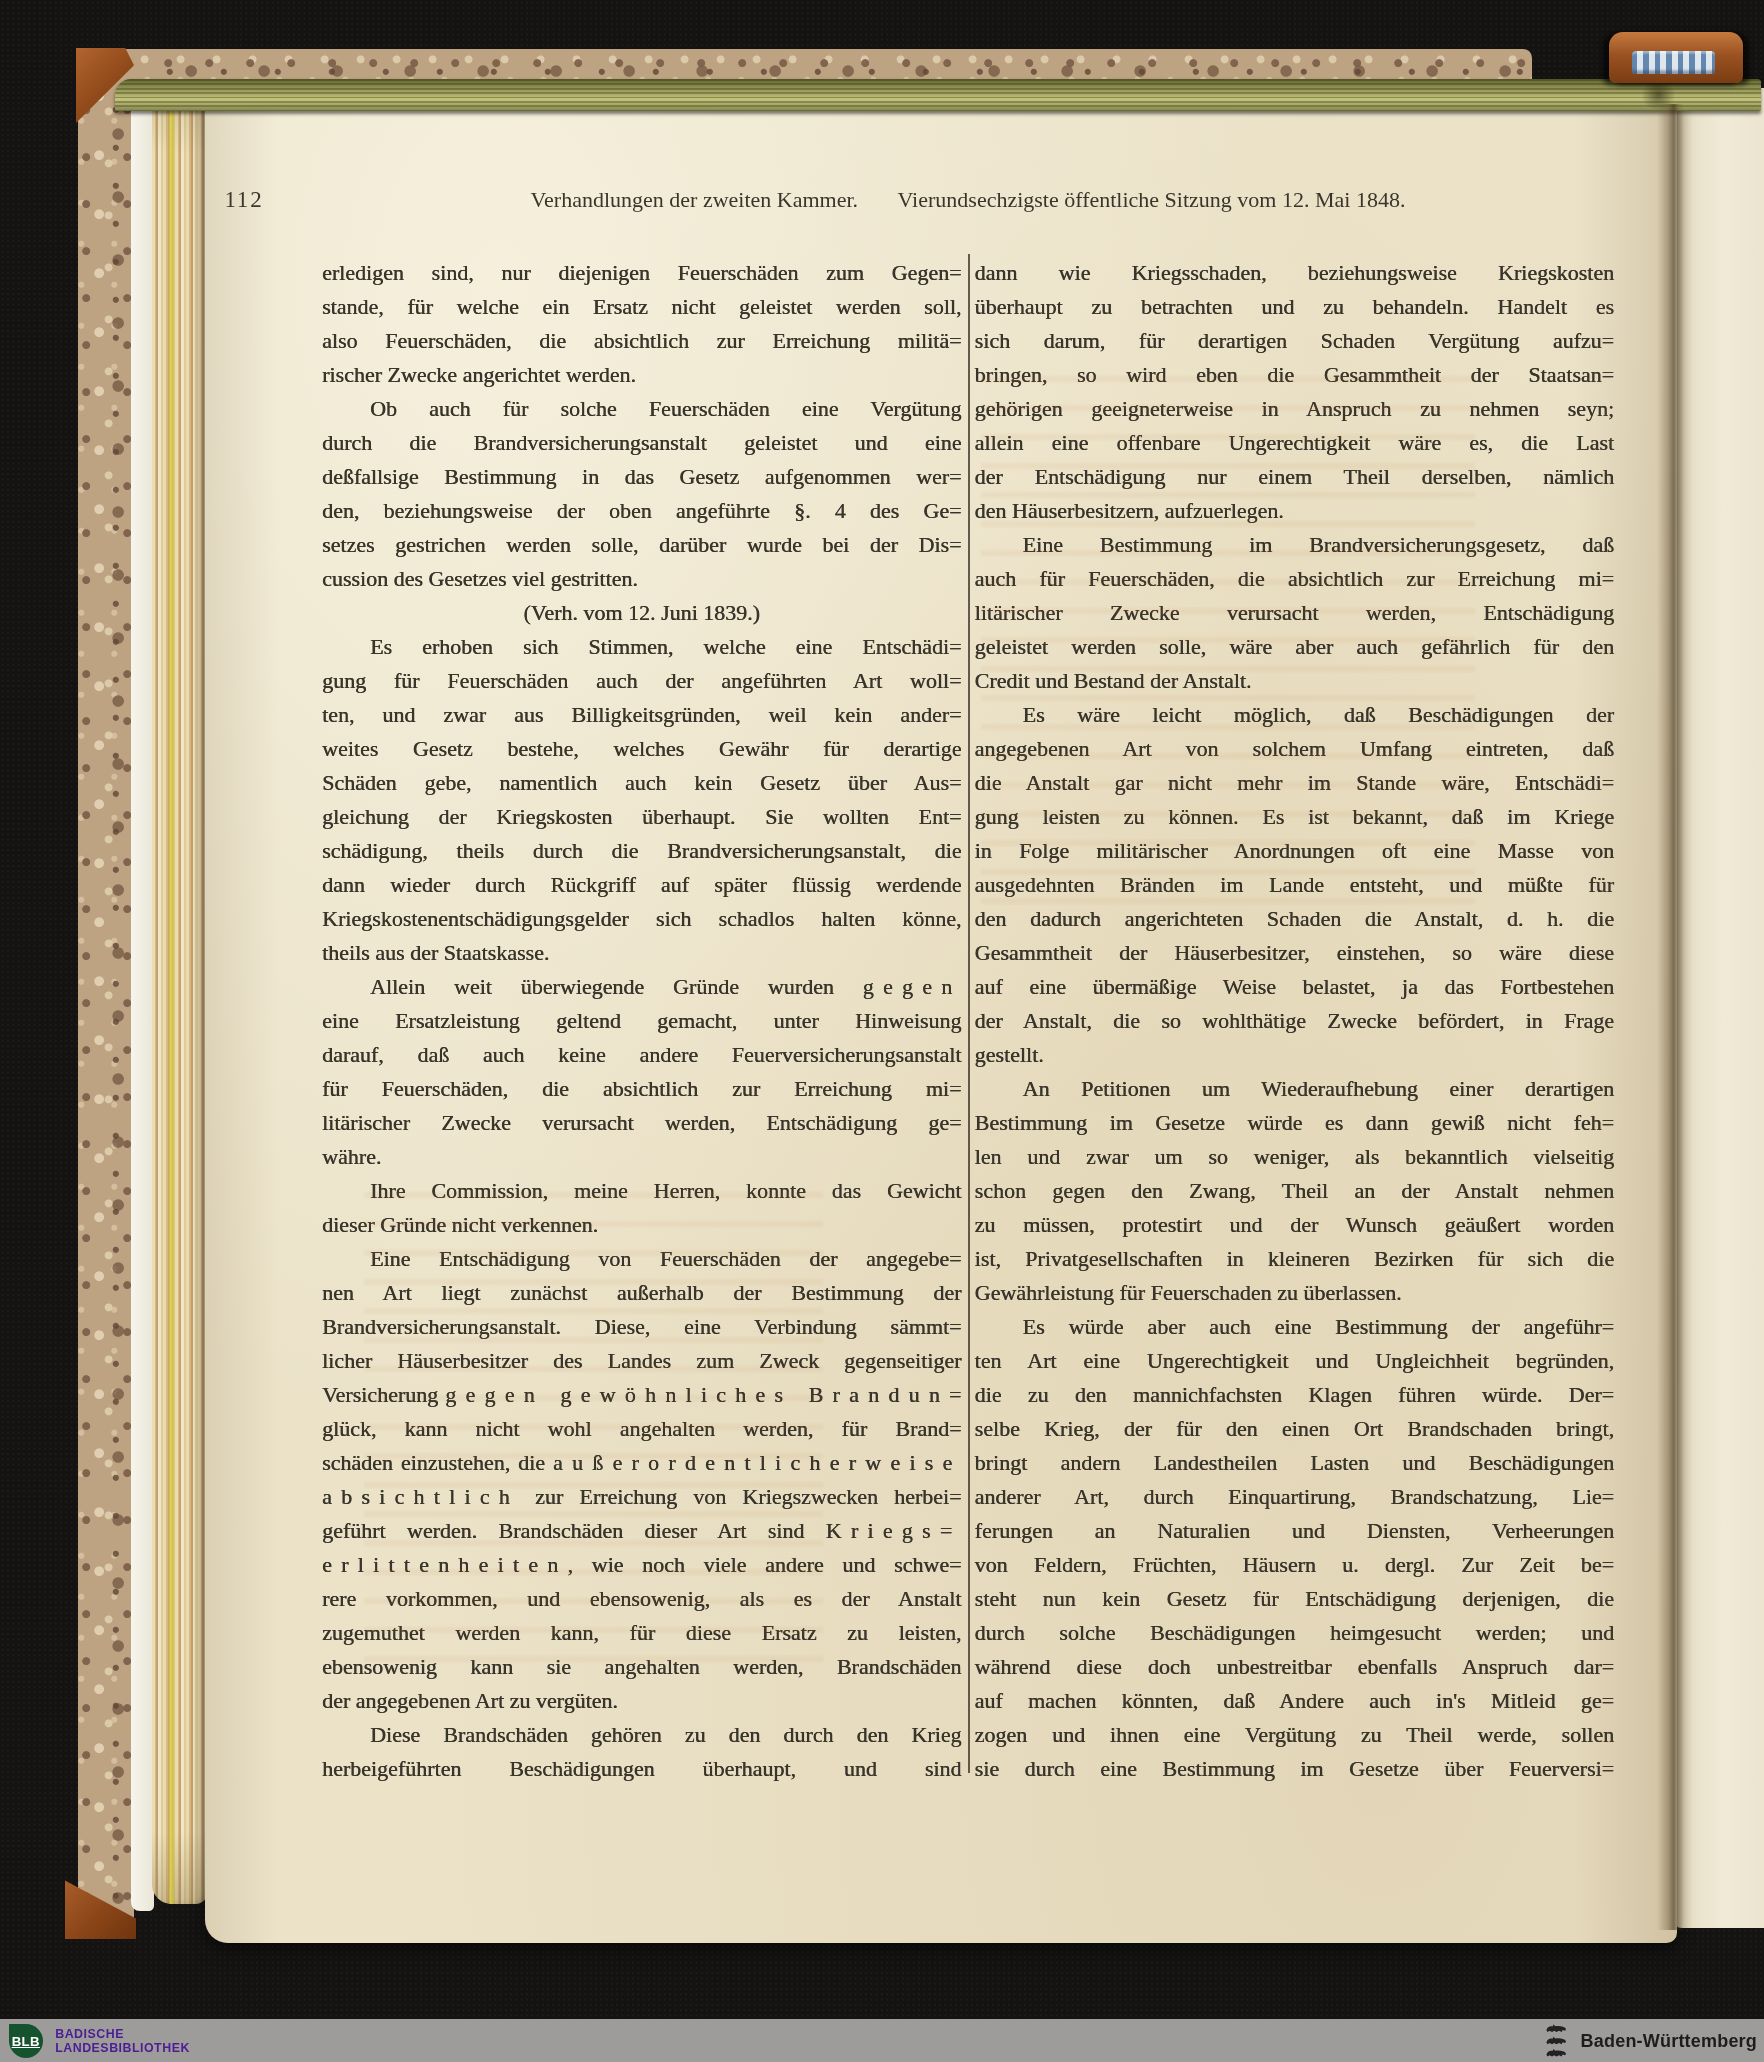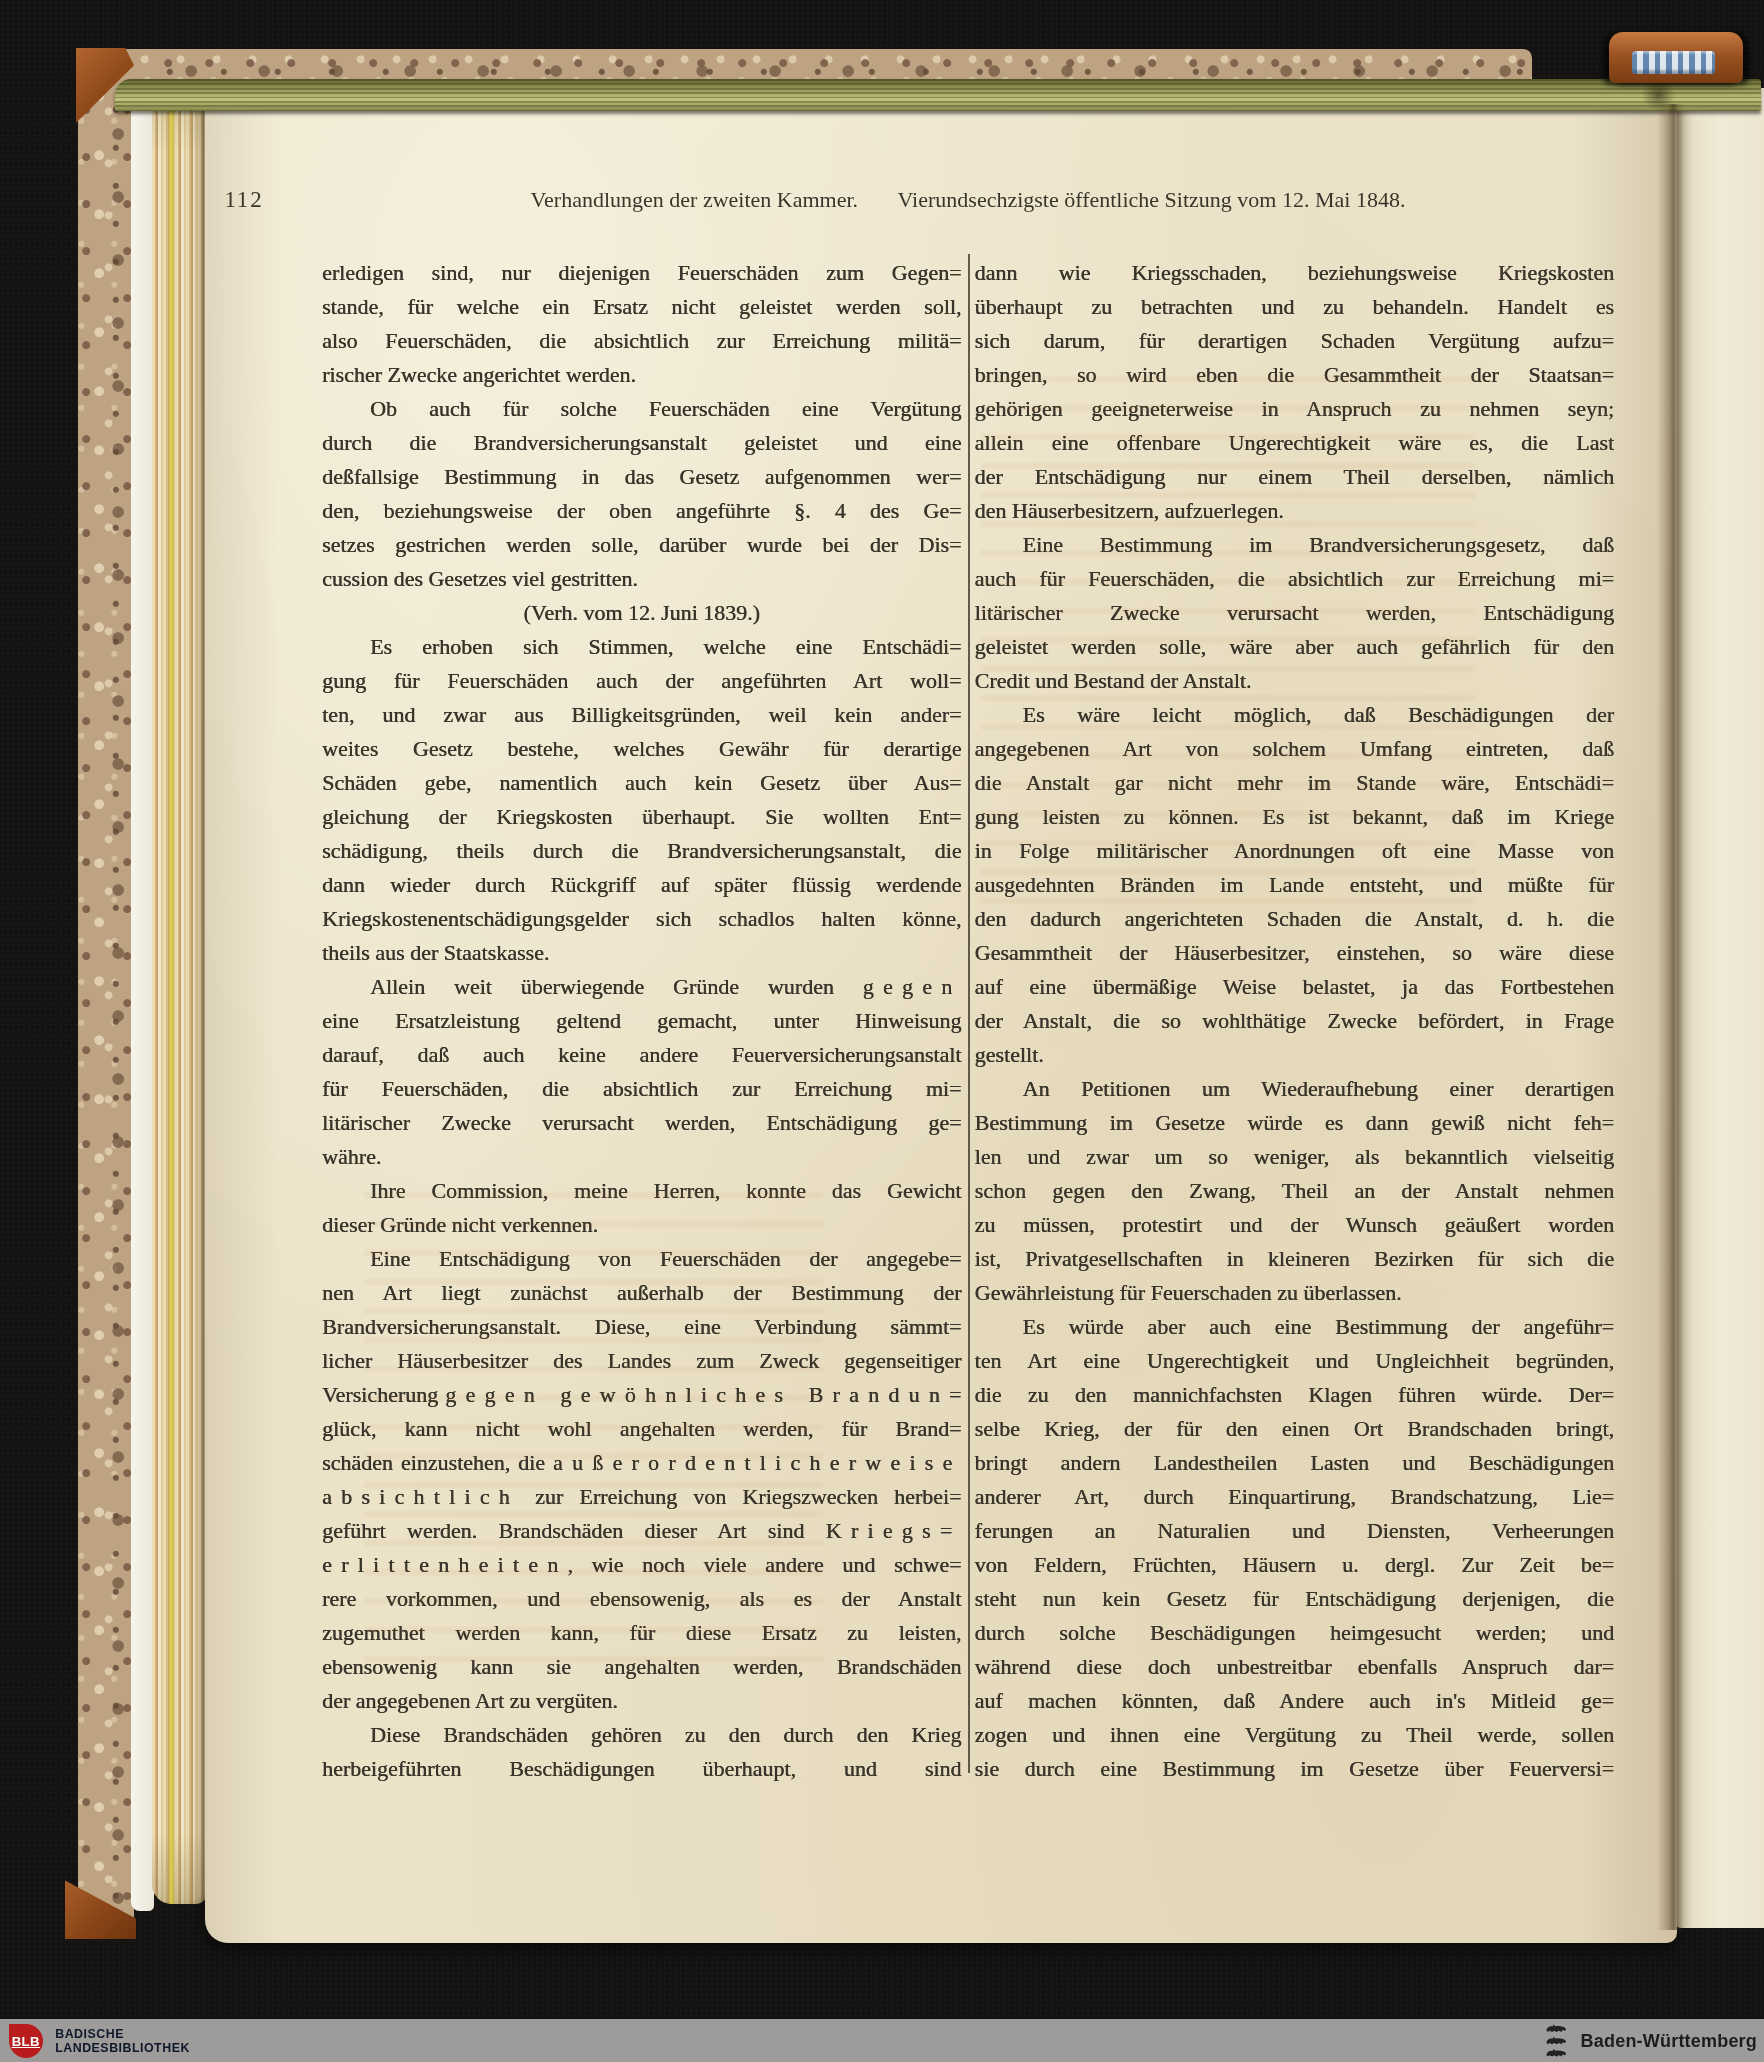--- a/index.html
+++ b/index.html
@@ -104,25 +104,25 @@
     background:repeating-linear-gradient(0deg, transparent 0 23px, rgba(186,122,54,.07) 23px 29px);}
   .g1{left:776px;top:265px;width:494px;height:565px;}
   .g2{left:159px;top:1094px;width:459px;height:494px;}
   
   .footer{
     position:absolute;left:0;bottom:0;width:1764px;height:44px;background:#9d9c9a;
     font-family:"Liberation Sans", sans-serif;display:flex;align-items:center;justify-content:space-between;
   }
   .blb{display:flex;align-items:center;gap:12.4px;padding-left:8.8px;}
   .blb-logo{
-    width:34px;height:34px;background:#b91c1c;border-radius:2% 50% 50% 50%;
+    width:34px;height:34px;background:#14532d;border-radius:2% 50% 50% 50%;
     display:flex;align-items:center;justify-content:center;
     color:#fff;font-weight:bold;font-size:13.2px;letter-spacing:0.4px;text-decoration:underline;
   }
-  .blb-name{color:#0f172a;font-weight:bold;font-size:12.4px;line-height:14px;letter-spacing:0.5px;}
+  .blb-name{color:#4c1d95;font-weight:bold;font-size:12.4px;line-height:14px;letter-spacing:0.5px;}
   .bw{display:flex;align-items:center;gap:10.6px;padding-right:7px;}
   .lions{display:block;}
   .bw-name{color:#1d1d1d;font-weight:bold;font-size:18px;letter-spacing:0.2px;}
 </style>
 </head>
 <body>
 
 <div class="stage">
 
   <div class="marble top"></div>

